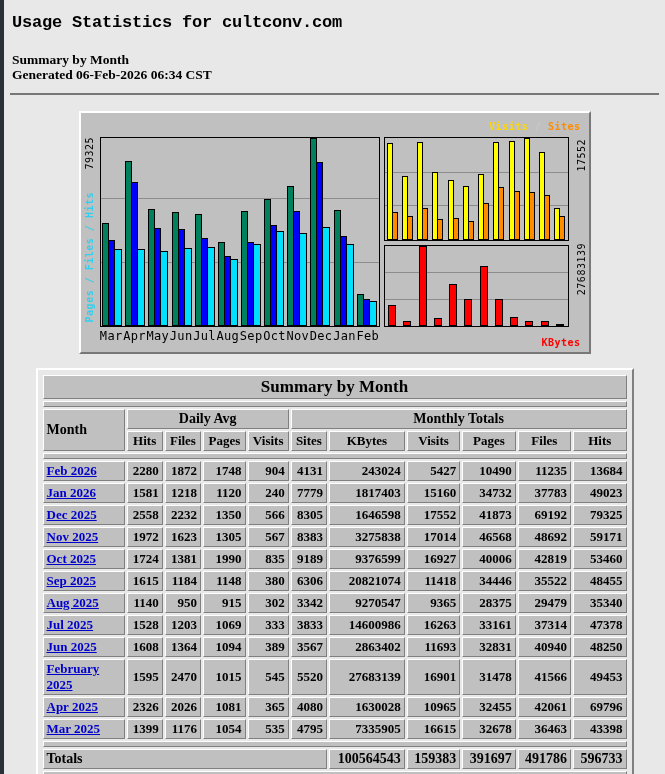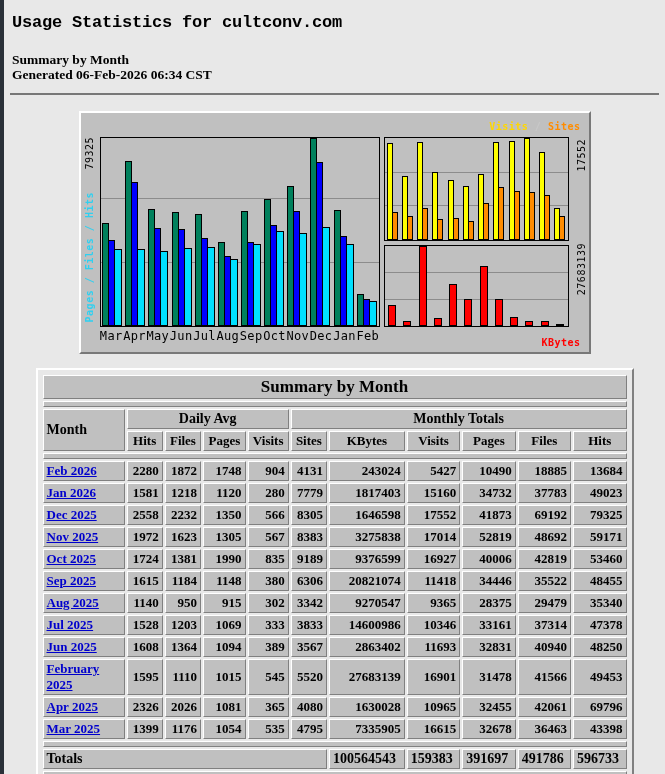--- a/index.html
+++ b/index.html
@@ -218,20 +218,21 @@
   }
   td.mon a {
     color: #0000CC;
     text-decoration: underline;
   }
   td.tot-label {
     text-align: left;
     font-size: 14px;
   }
   td.tot-val {
+    text-align: right;
     font-size: 14px;
     margin-left: 24px;
   }
   .spacer-row td { background: #E8E8E8; border: none; height: 2px; padding: 0; }
 </style>
 </head>
 <body>
 
 <div class="edge-strip"></div>
 
@@ -477,29 +478,29 @@
           <tr>
             <td class="mon"><a href="#">Feb 2026</a></td>
             <td class="data">2280</td>
             <td class="data">1872</td>
             <td class="data">1748</td>
             <td class="data">904</td>
             <td class="data">4131</td>
             <td class="data">243024</td>
             <td class="data">5427</td>
             <td class="data">10490</td>
-            <td class="data">18885</td>
+            <td class="data">11235</td>
             <td class="data">13684</td>
           </tr>
           <tr>
             <td class="mon"><a href="#">Jan 2026</a></td>
             <td class="data">1581</td>
             <td class="data">1218</td>
             <td class="data">1120</td>
-            <td class="data">280</td>
+            <td class="data">240</td>
             <td class="data">7779</td>
             <td class="data">1817403</td>
             <td class="data">15160</td>
             <td class="data">34732</td>
             <td class="data">37783</td>
             <td class="data">49023</td>
           </tr>
           <tr>
             <td class="mon"><a href="#">Dec 2025</a></td>
             <td class="data">2558</td>
@@ -515,21 +516,21 @@
           </tr>
           <tr>
             <td class="mon"><a href="#">Nov 2025</a></td>
             <td class="data">1972</td>
             <td class="data">1623</td>
             <td class="data">1305</td>
             <td class="data">567</td>
             <td class="data">8383</td>
             <td class="data">3275838</td>
             <td class="data">17014</td>
-            <td class="data">52819</td>
+            <td class="data">46568</td>
             <td class="data">48692</td>
             <td class="data">59171</td>
           </tr>
           <tr>
             <td class="mon"><a href="#">Oct 2025</a></td>
             <td class="data">1724</td>
             <td class="data">1381</td>
             <td class="data">1990</td>
             <td class="data">835</td>
             <td class="data">9189</td>
@@ -566,42 +567,42 @@
             <td class="data">35340</td>
           </tr>
           <tr>
             <td class="mon"><a href="#">Jul 2025</a></td>
             <td class="data">1528</td>
             <td class="data">1203</td>
             <td class="data">1069</td>
             <td class="data">333</td>
             <td class="data">3833</td>
             <td class="data">14600986</td>
-            <td class="data">10346</td>
+            <td class="data">16263</td>
             <td class="data">33161</td>
             <td class="data">37314</td>
             <td class="data">47378</td>
           </tr>
           <tr>
             <td class="mon"><a href="#">Jun 2025</a></td>
             <td class="data">1608</td>
             <td class="data">1364</td>
             <td class="data">1094</td>
             <td class="data">389</td>
             <td class="data">3567</td>
             <td class="data">2863402</td>
             <td class="data">11693</td>
             <td class="data">32831</td>
             <td class="data">40940</td>
             <td class="data">48250</td>
           </tr>
           <tr>
             <td class="mon"><a href="#">February 2025</a></td>
             <td class="data">1595</td>
-            <td class="data">1110</td>
+            <td class="data">2470</td>
             <td class="data">1015</td>
             <td class="data">545</td>
             <td class="data">5520</td>
             <td class="data">27683139</td>
             <td class="data">16901</td>
             <td class="data">31478</td>
             <td class="data">41566</td>
             <td class="data">49453</td>
           </tr>
           <tr>

